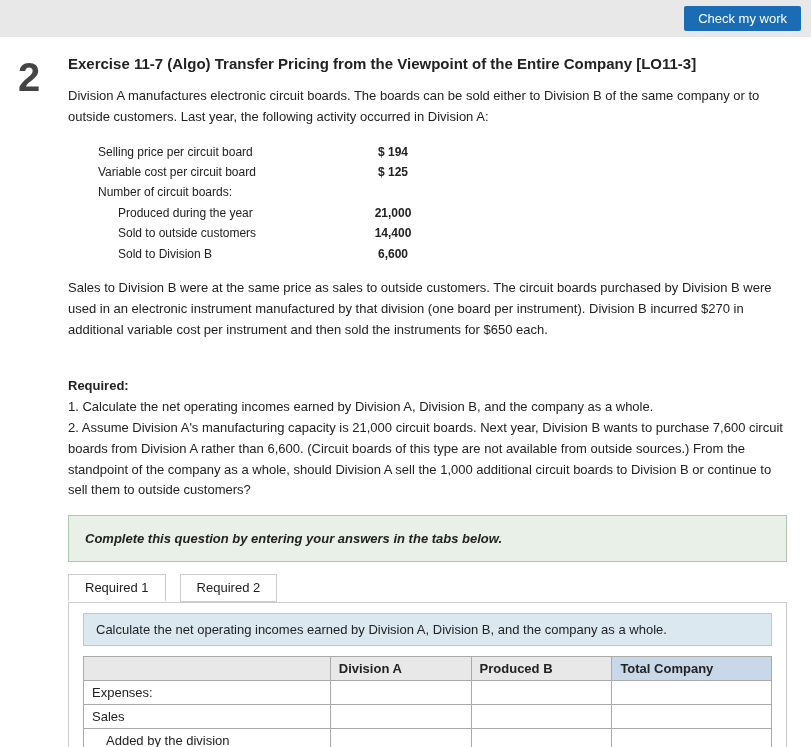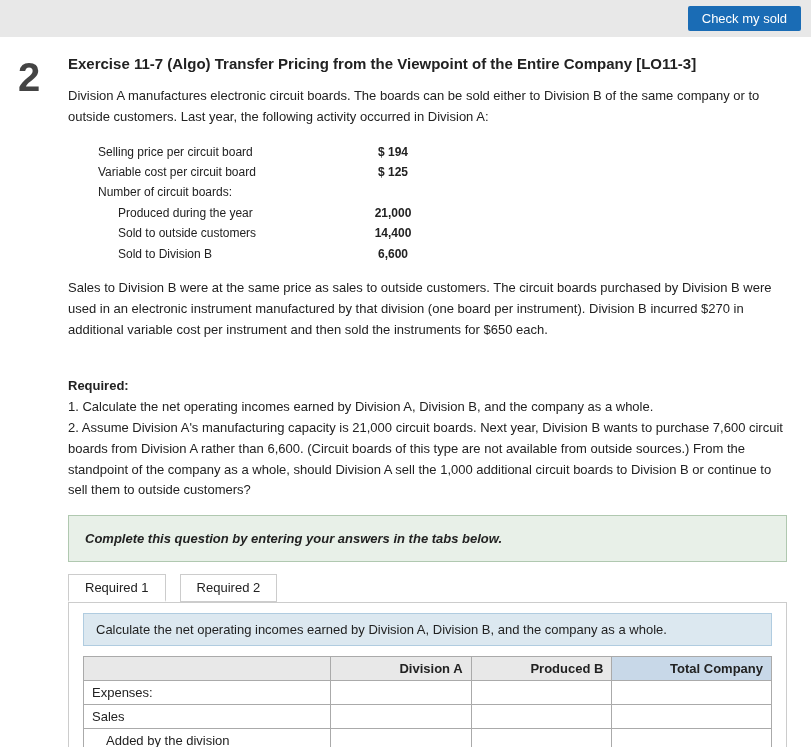--- a/index.html
+++ b/index.html
@@ -118,21 +118,21 @@
       border-collapse: collapse;
       width: 100%;
       font-size: 13px;
     }
     .income-table th, .income-table td {
       border: 1px solid #aaa;
       padding: 4px 8px;
     }
     .income-table th {
       background: #e8e8e8;
-      text-align: right;
+      text-align: left;
       font-weight: bold;
     }
     .income-table th.header-total {
       background: #c8d8e8;
     }
     .income-table td.label-cell {
       text-align: left;
       min-width: 170px;
     }
     .income-table td.indent {
@@ -148,21 +148,21 @@
       width: 80px;
       text-align: right;
       font-size: 13px;
       background: transparent;
     }
   </style>
 </head>
 <body>
 
 <div class="top-bar">
-  <button class="check-btn">Check my sold</button>
+  <button class="check-btn">Check my work</button>
 </div>
 
 <div class="page-container">
   <div class="question-number">2</div>
   <div class="content">
 
     <div class="exercise-title">Exercise 11-7 (Algo) Transfer Pricing from the Viewpoint of the Entire Company [LO11-3]</div>
 
     <p class="description">Division A manufactures electronic circuit boards. The boards can be sold either to Division B of the same company or to outside customers. Last year, the following activity occurred in Division A:</p>
 

